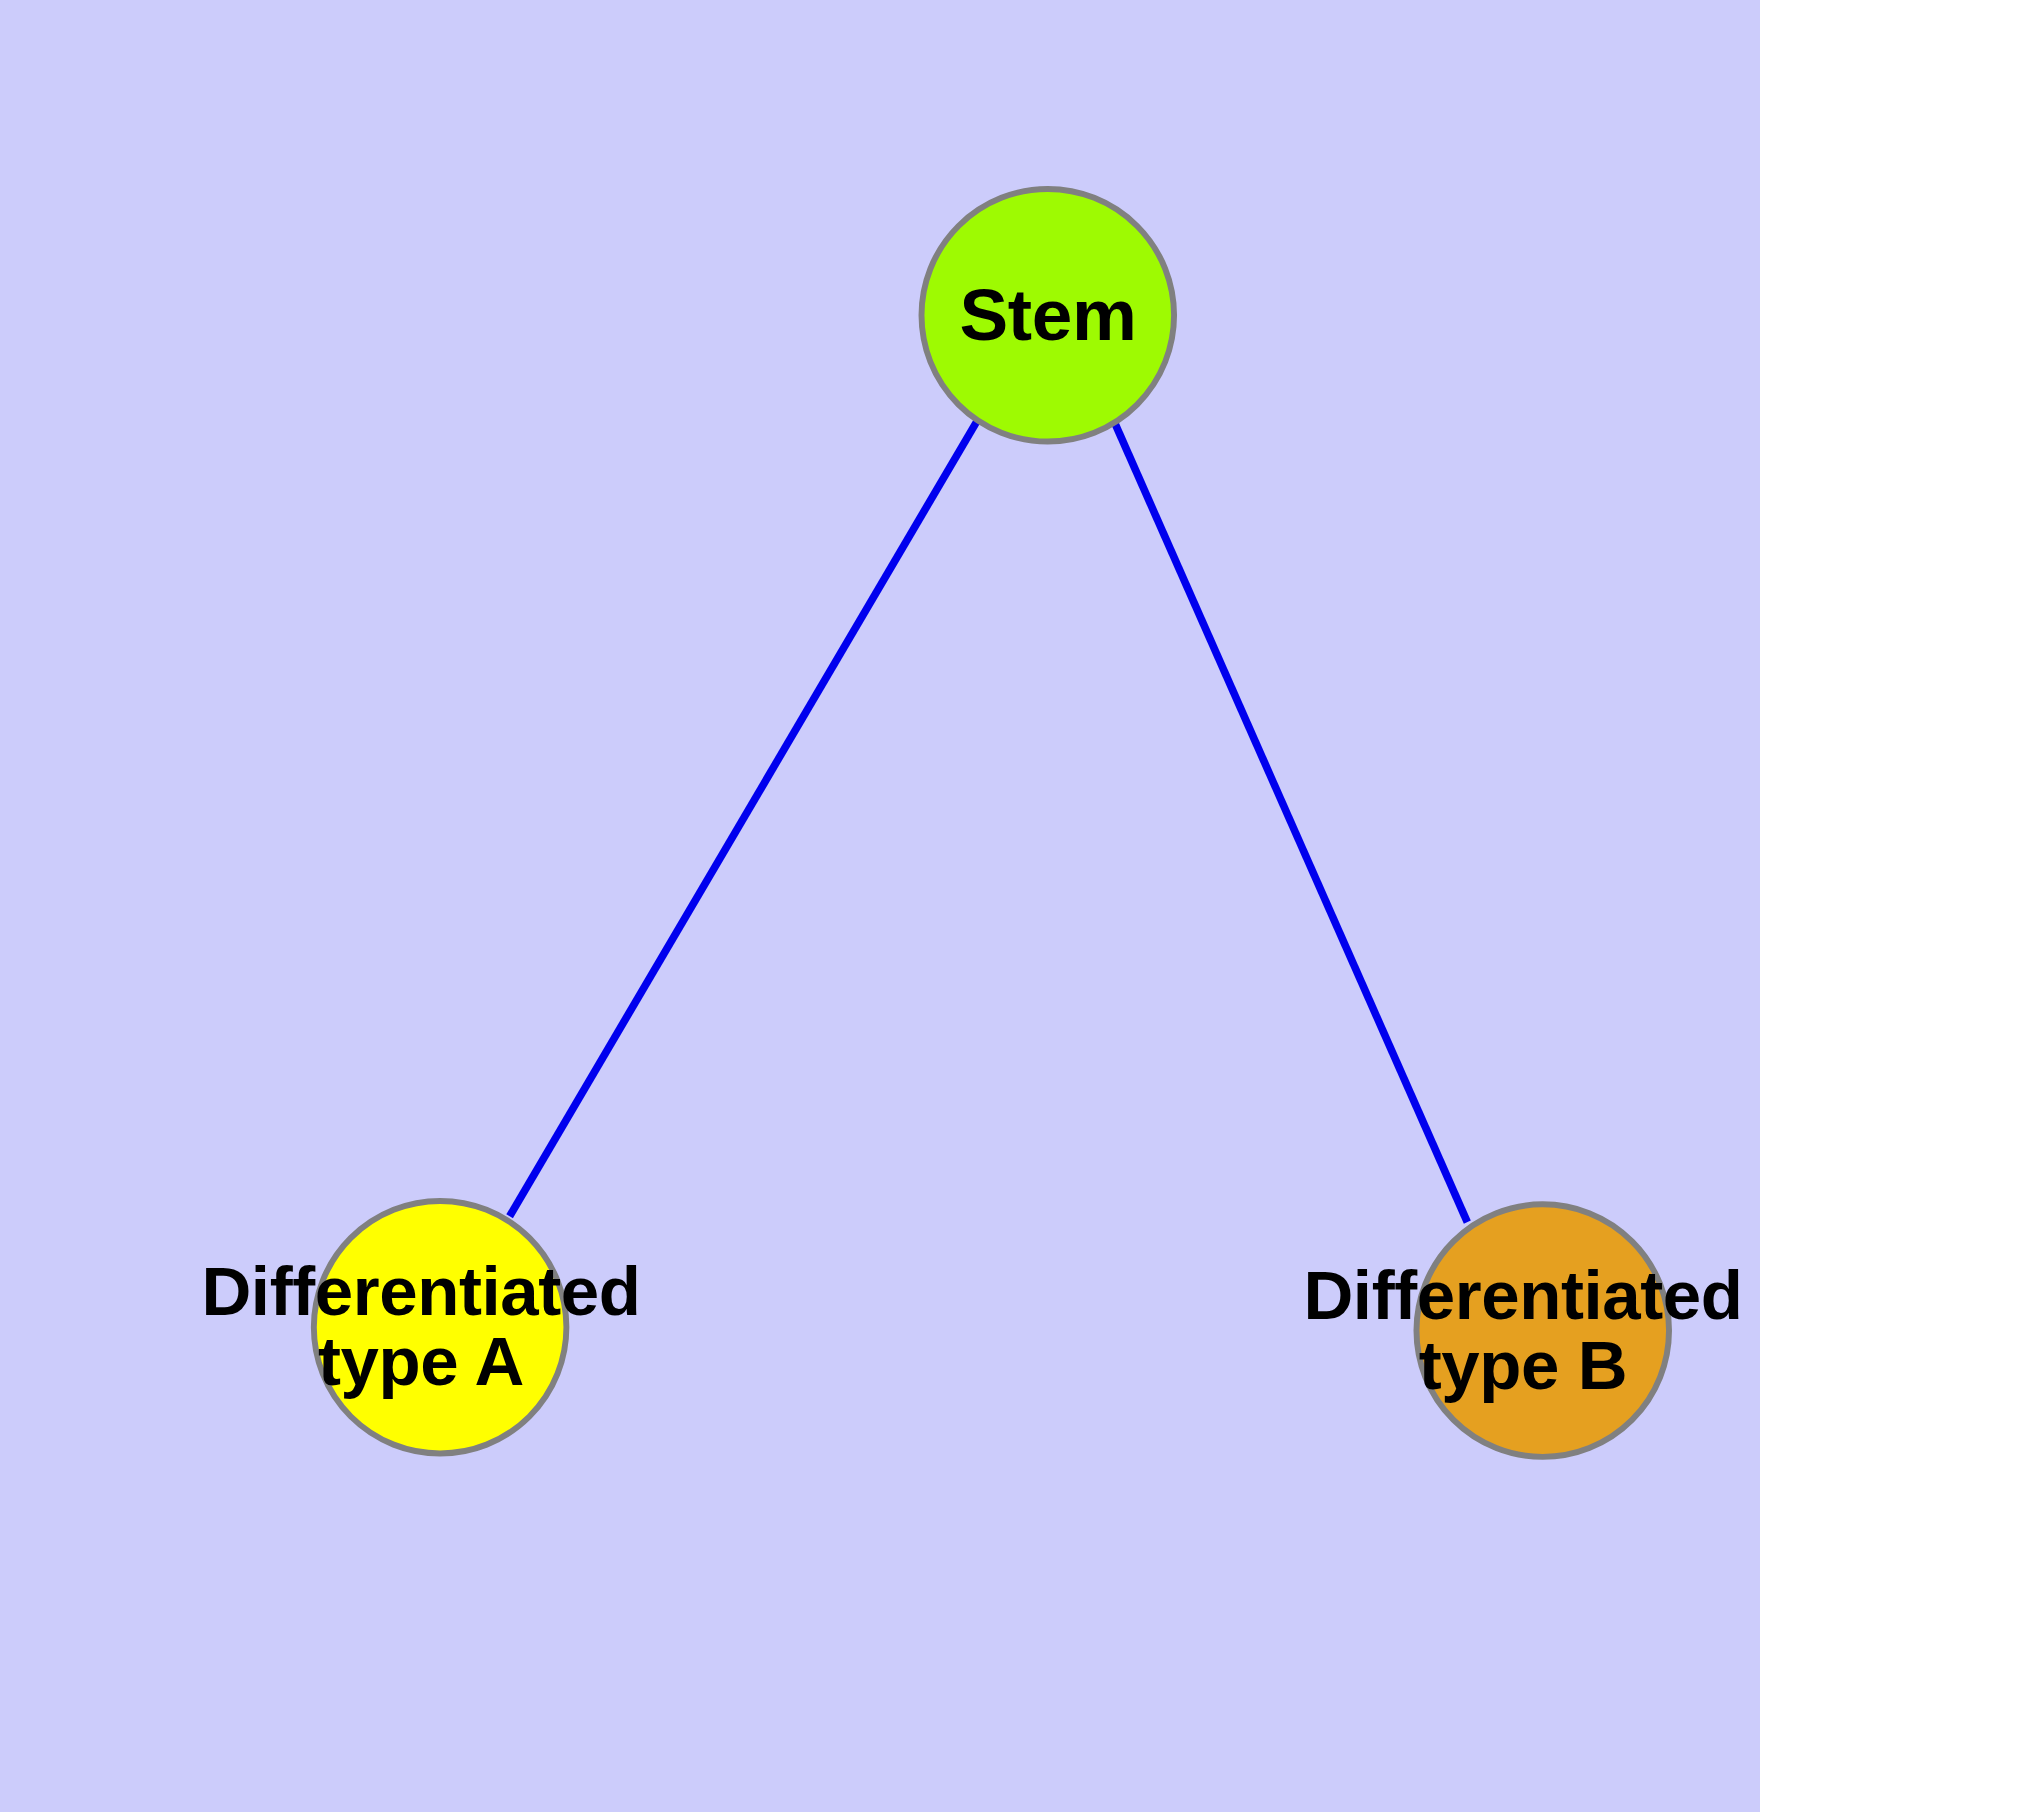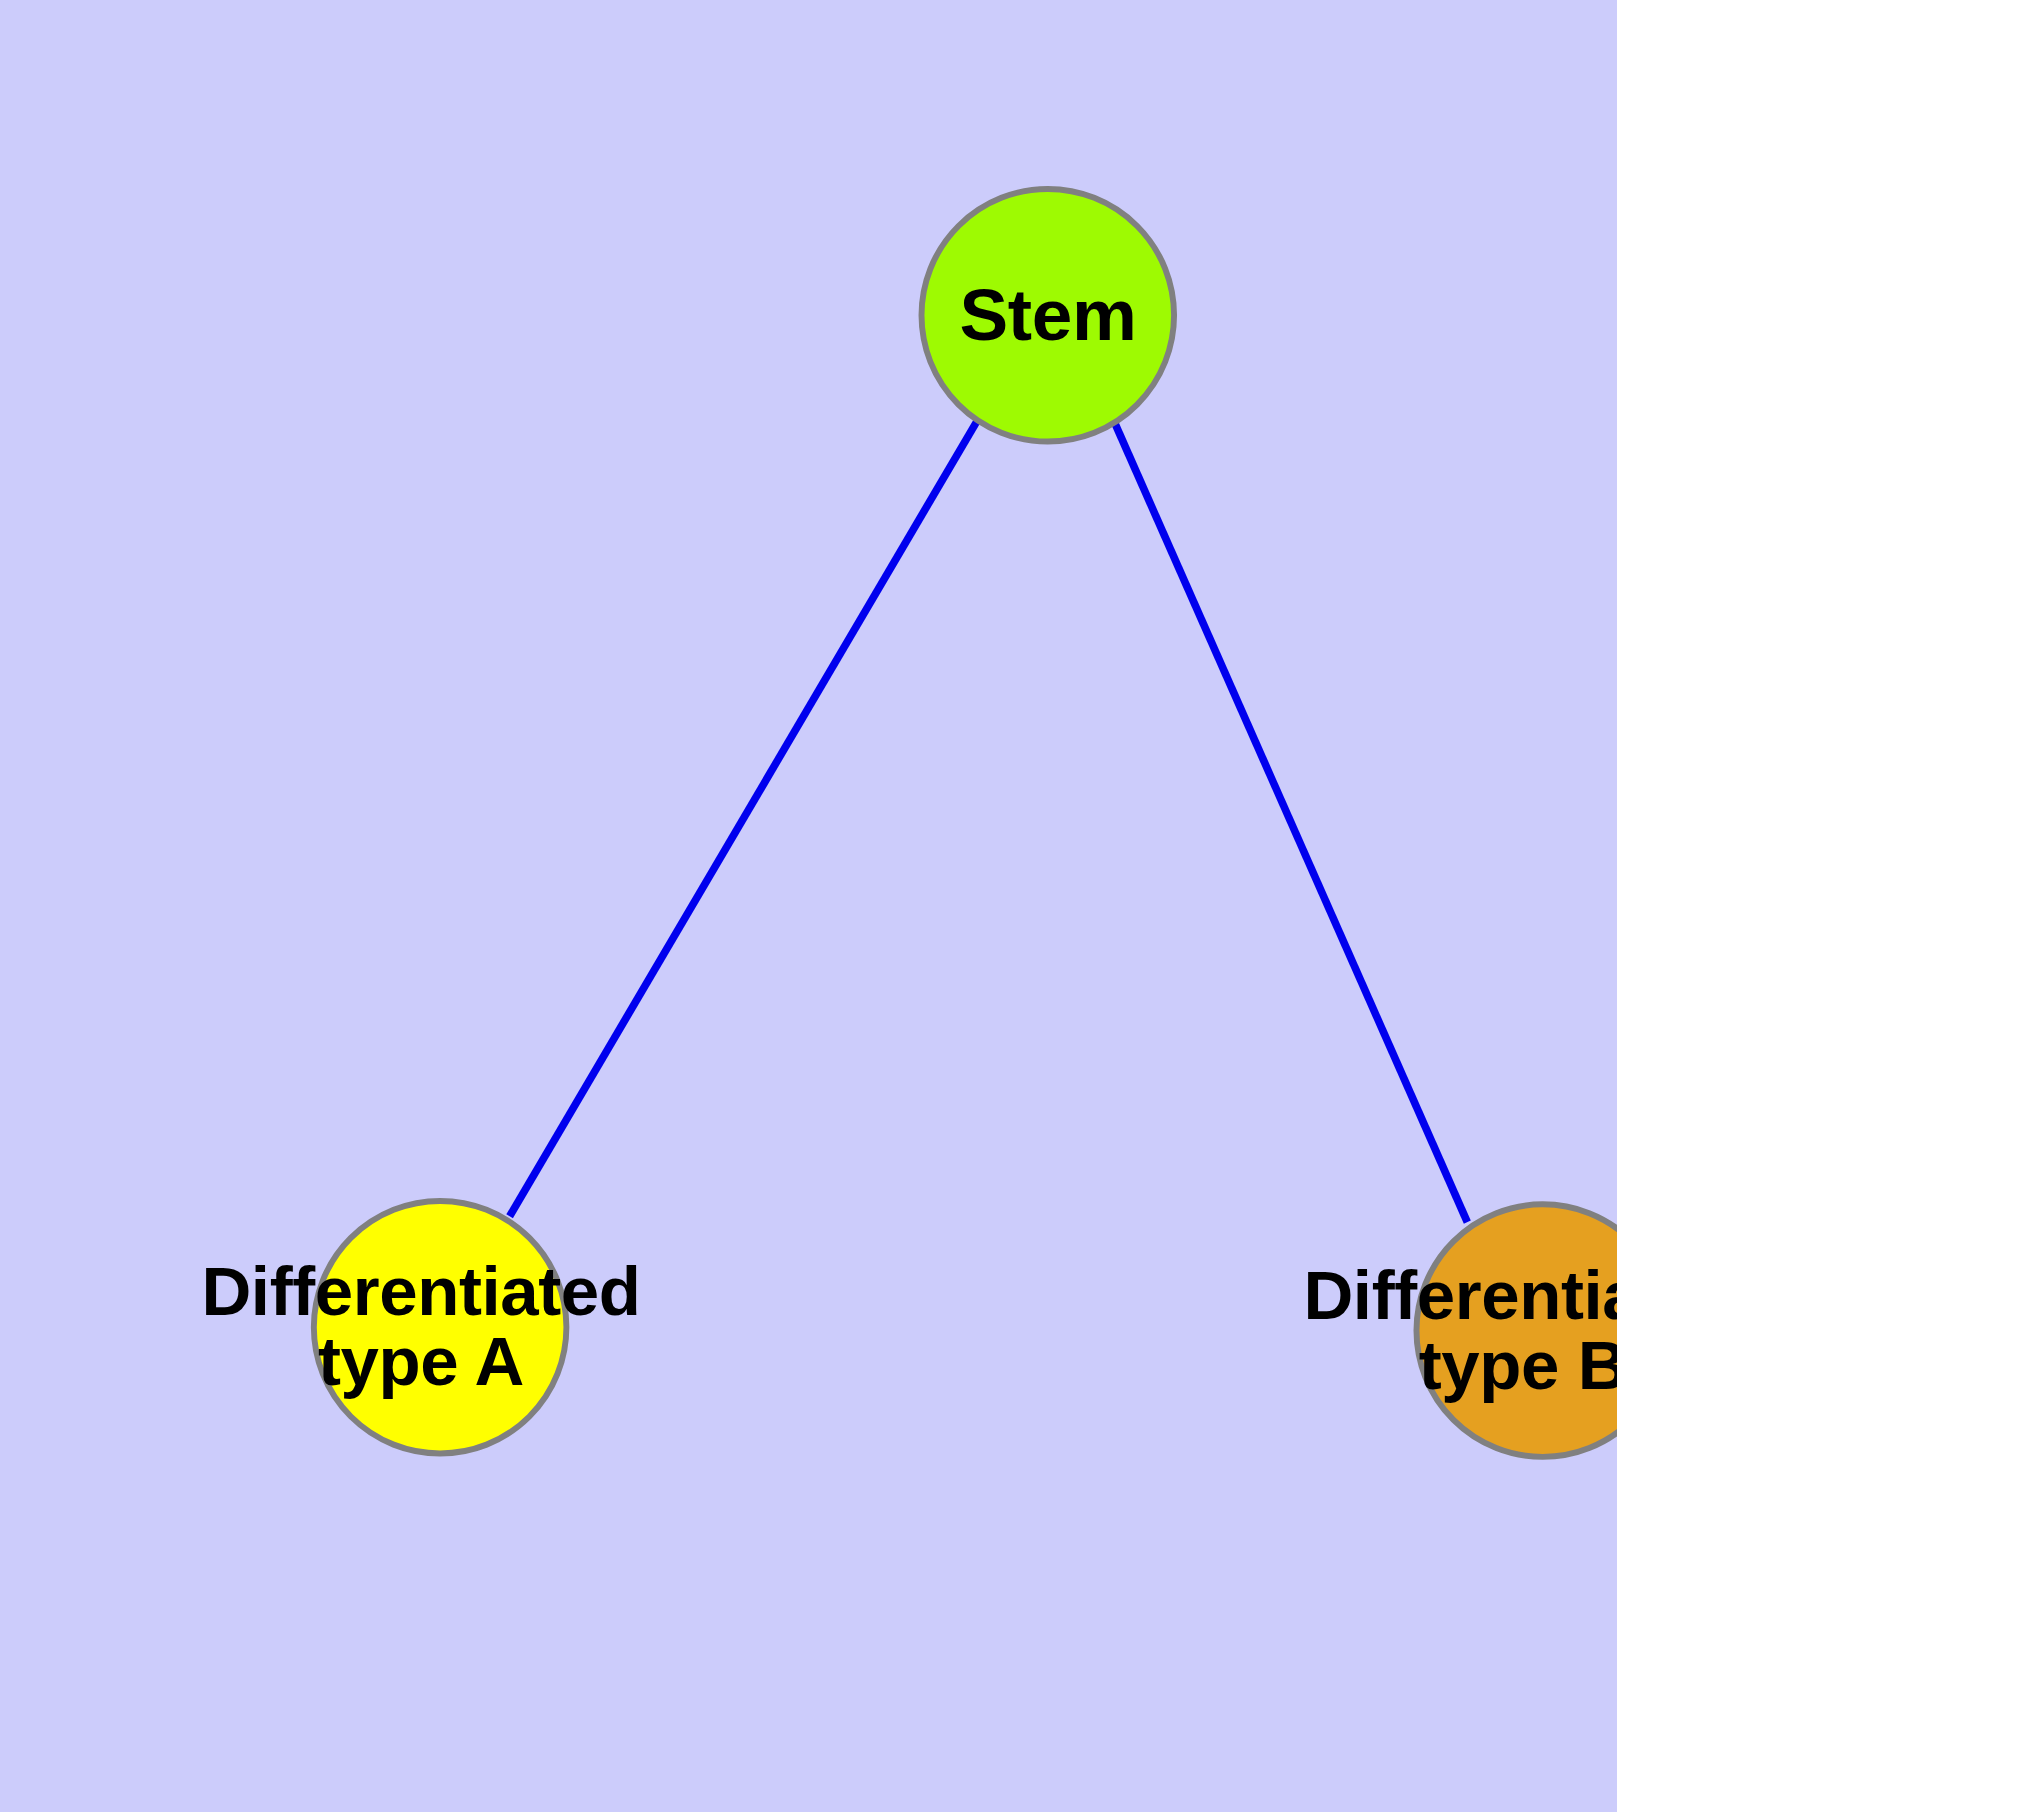--- a/index.html
+++ b/index.html
@@ -51,21 +51,21 @@
   #label-type-b {
     font-size: 69px;
     left: 1523px;
     top: 1331px;
     transform: translate(-50%, -50%);
   }
 </style>
 </head>
 <body>
 
-<div id="canvas" style="width: 1617px; height: 1812px;">
+<div id="canvas" style="width: 1760px; height: 1812px;">
 
   <div id="bg-plane" style="background: rgb(204, 204, 251);"></div>
 
   <svg id="graph-svg" viewBox="0 0 2384 2138">
     <g id="edges-layer">
       <line id="edge-stem-to-a" x1="1153" y1="496" x2="601" y2="1435" stroke="#0000ee" stroke-width="9" stroke-linecap="butt"></line>
       <line id="edge-stem-to-b" x1="1315" y1="499" x2="1731" y2="1442" stroke="#0000ee" stroke-width="9" stroke-linecap="butt"></line>
     </g>
     <g id="nodes-layer">
       <circle id="node-stem" cx="1236" cy="372" r="149" fill="#9efa02" stroke="#808080" stroke-width="7"></circle>

